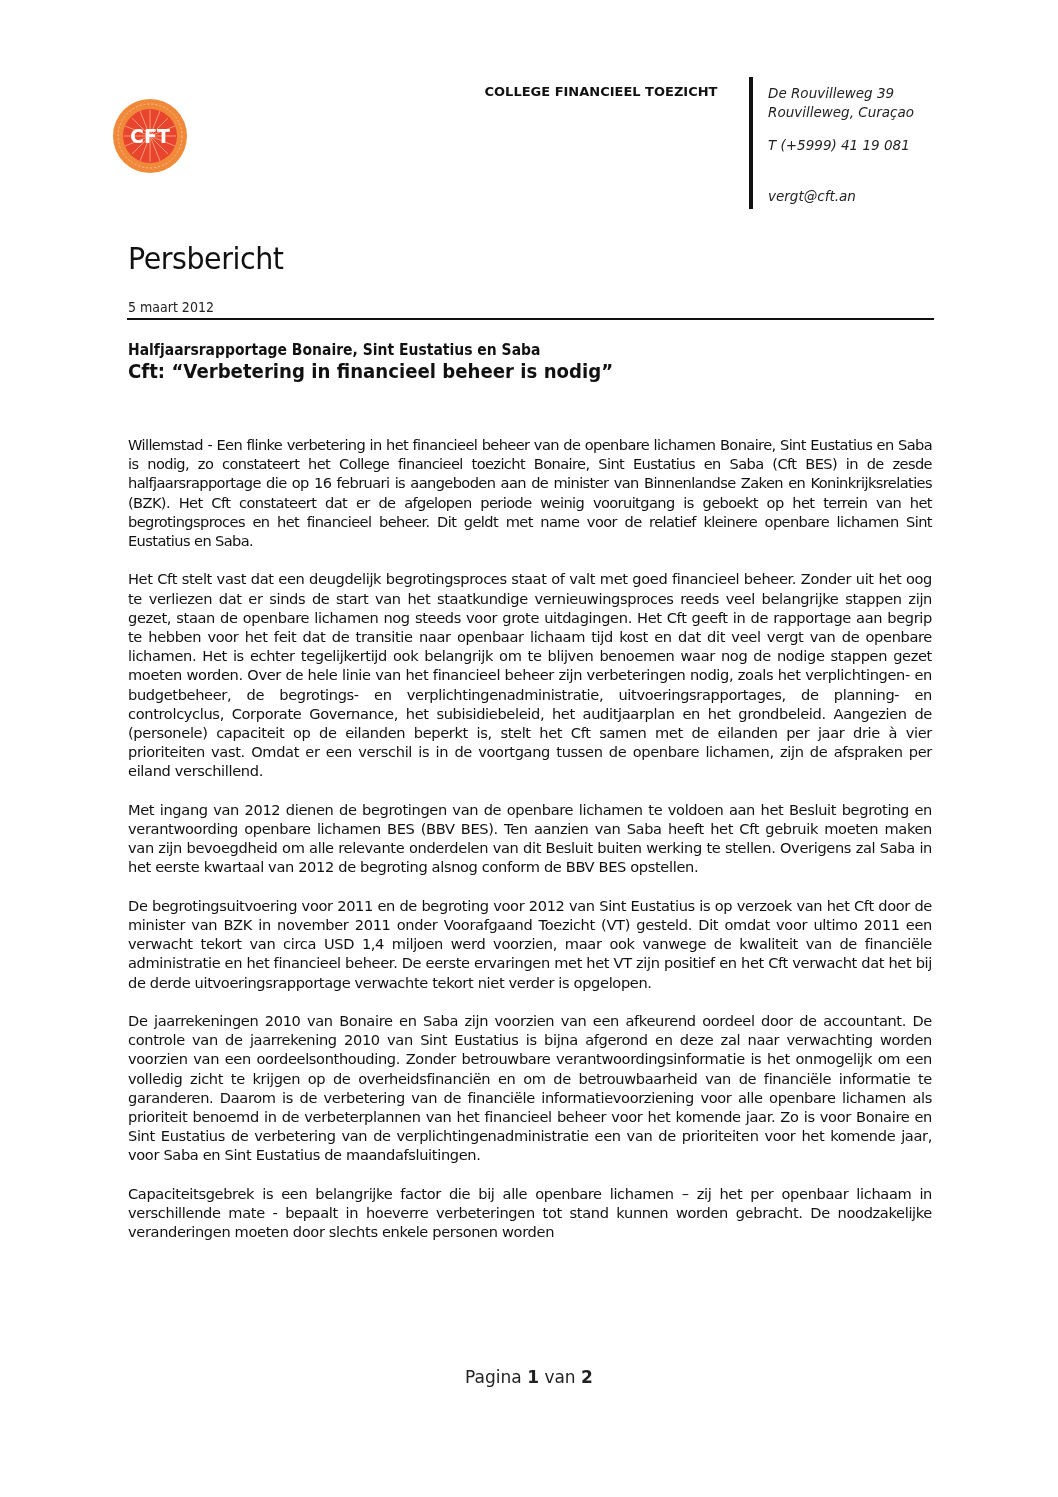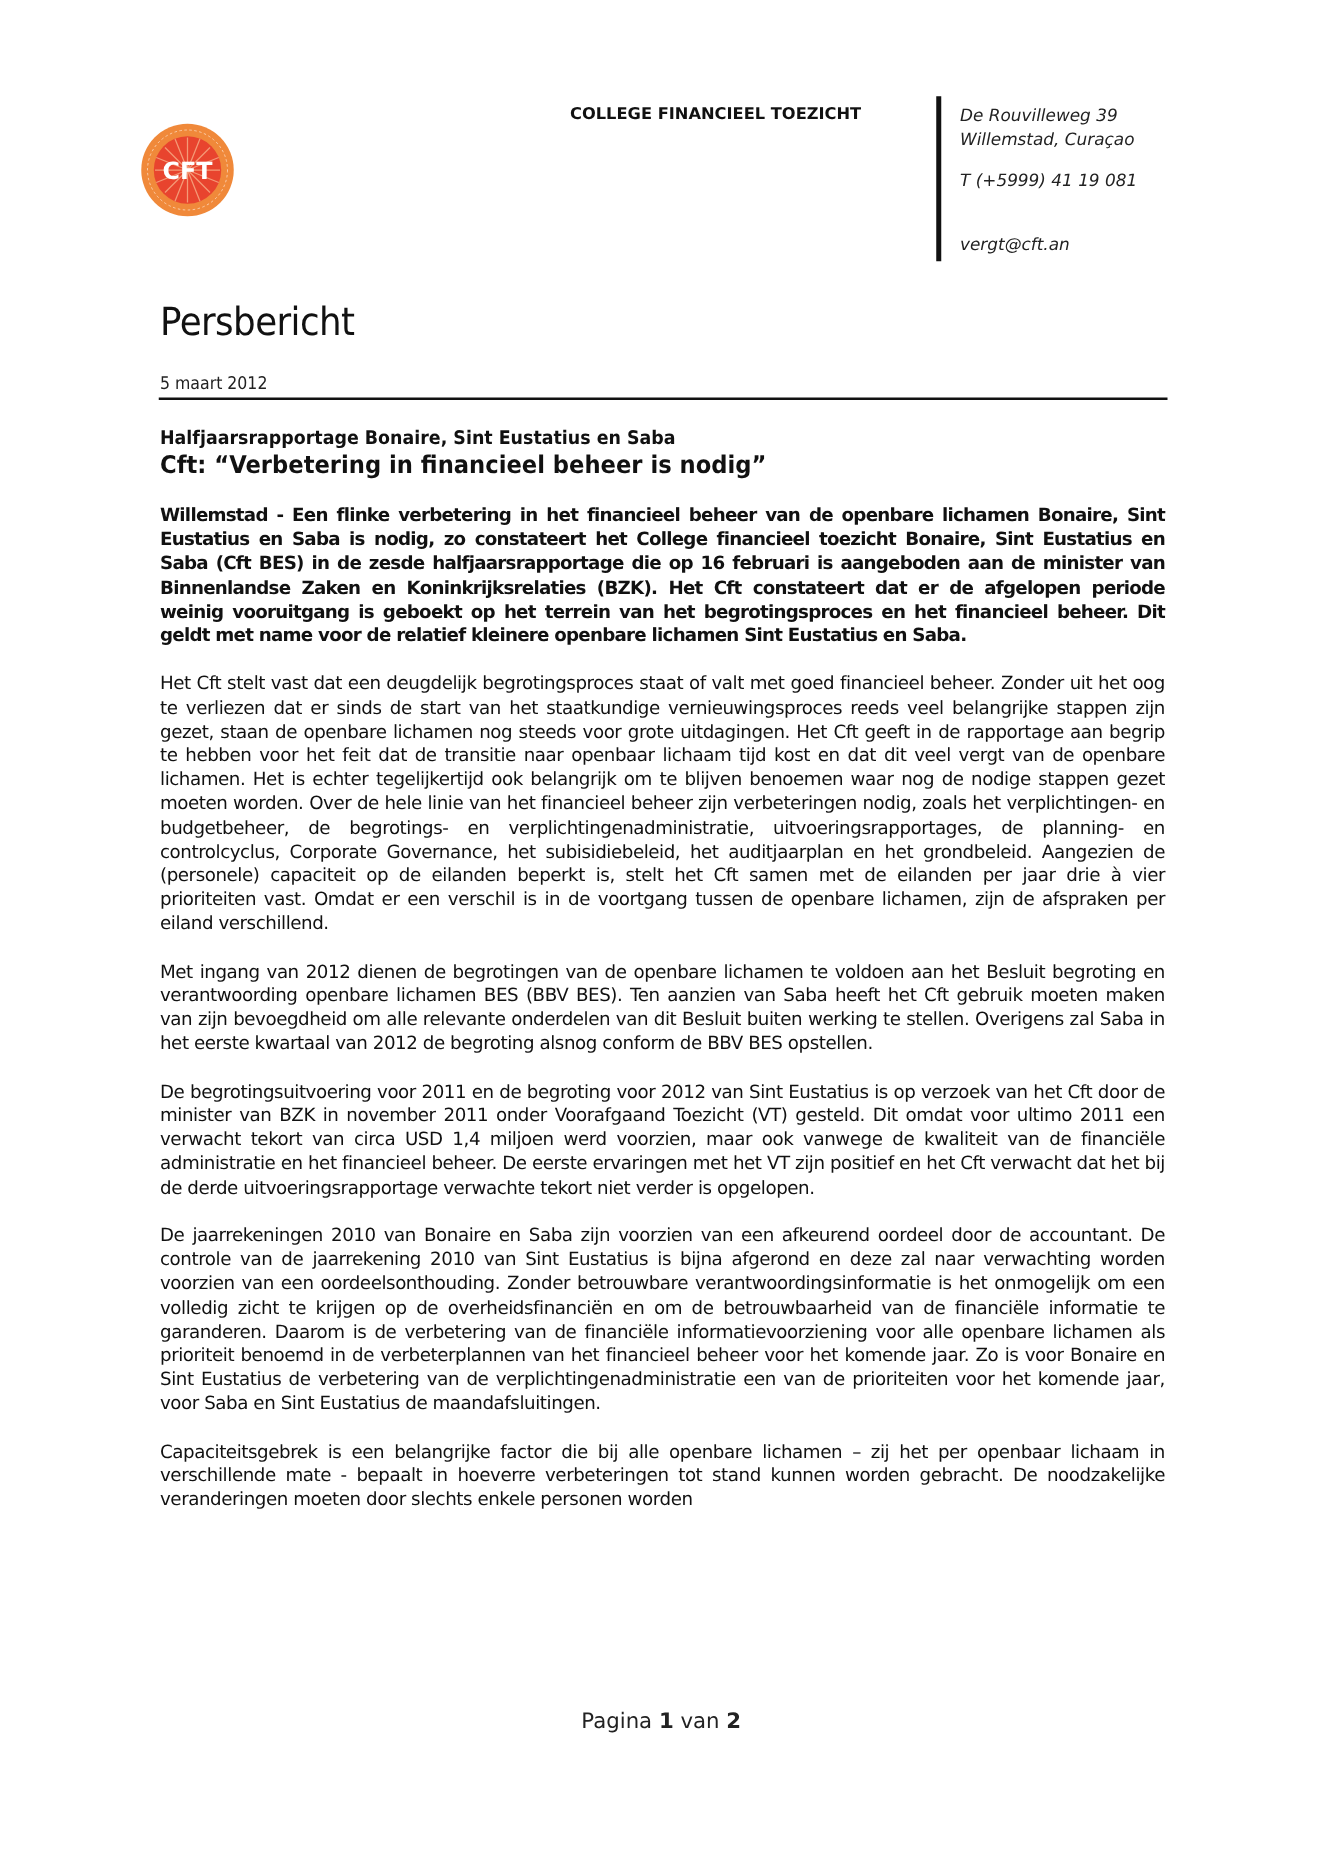--- a/index.html
+++ b/index.html
@@ -1,34 +1,34 @@
 <!DOCTYPE html>
 <html><head>
 <meta charset="utf-8">
 <style>
   html, body { margin: 0; padding: 0; background: #ffffff; }
   body { width: 1058px; height: 1497px; position: relative; overflow: hidden;
          font-family: "DejaVu Sans", sans-serif; color: #111; }
   .logo { position: absolute; left: 112px; top: 98px; width: 76px; height: 76px; }
-  .org-name { position: absolute; left: 456px; top: 84px; width: 262px; text-align: left;
+  .org-name { position: absolute; left: 470px; top: 84px; width: 262px; text-align: center;
               font-family: "DejaVu Sans", sans-serif; font-weight: bold; font-size: 13px; letter-spacing: 0; }
   .vbar { position: absolute; left: 749px; top: 77px; width: 4px; height: 132px; background: #111; }
   .contact { position: absolute; left: 768px; top: 84px; font-size: 13.5px; line-height: 19px; color: #222; font-style: italic; }
   .contact .gap1 { height: 14px; }
   .contact .gap2 { height: 32px; }
   .doc-title { position: absolute; left: 128px; top: 240px; font-family: "DejaVu Sans", sans-serif;
                font-size: 31px; font-weight: normal; letter-spacing: -0.5px; color: #111; transform: scaleX(0.92); transform-origin: left; }
   .date { position: absolute; left: 128px; top: 299px; font-size: 14px; color: #222; transform: scaleX(0.9); transform-origin: left; }
   .rule { position: absolute; left: 127px; top: 318px; width: 807px; height: 2px; background: #111; }
   .kicker { position: absolute; left: 128px; top: 341px; font-weight: bold; font-size: 15px; transform: scaleX(0.93); transform-origin: left; }
   .headline { position: absolute; left: 128px; top: 360px; font-weight: bold; font-size: 19.5px; transform: scaleX(0.93); transform-origin: left; }
   .body { position: absolute; left: 128px; top: 403px; width: 804px; }
   .p { font-size: 14.6px; line-height: 19.2px; text-align: justify; margin: 0 0 19.2px 0;
        letter-spacing: -0.35px; word-spacing: 0px; }
-  .p.lead { font-weight: bold; letter-spacing: -0.6px; }
+  .p.lead { font-weight: normal; letter-spacing: -0.6px; margin-top: 32px; }
   .footer { position: absolute; left: 0; width: 1058px; top: 1367px; text-align: center;
             font-size: 17px; color: #222; }
   .footer b { font-weight: bold; }
 </style>
 </head>
 <body>
 
 <div class="logo">
   <svg width="76" height="76" viewBox="0 0 76 76">
     <circle cx="38" cy="38" r="37" fill="#f0893a"></circle>
@@ -46,21 +46,21 @@
     <text x="38" y="45" text-anchor="middle" font-family="DejaVu Sans, sans-serif" font-weight="bold" font-size="19" fill="#ffffff">CFT</text>
     <circle cx="38" cy="38" r="32" fill="none" stroke="#fbd3b5" stroke-width="0.7" stroke-dasharray="2 2"></circle>
   </svg>
 </div>
 
 <div class="org-name">COLLEGE FINANCIEEL TOEZICHT</div>
 <div class="vbar"></div>
 
 <div class="contact">
   <div>De Rouvilleweg 39</div>
-  <div>Willemstad, Curaçao</div>
+  <div>Rouvilleweg, Curaçao</div>
   <div class="gap1"></div>
   <div>T (+5999) 41 19 081</div>
   <div class="gap2"></div>
   <div>vergt@cft.an</div>
 </div>
 
 <div class="doc-title">Persbericht</div>
 <div class="date">5 maart 2012</div>
 <div class="rule"></div>
 

